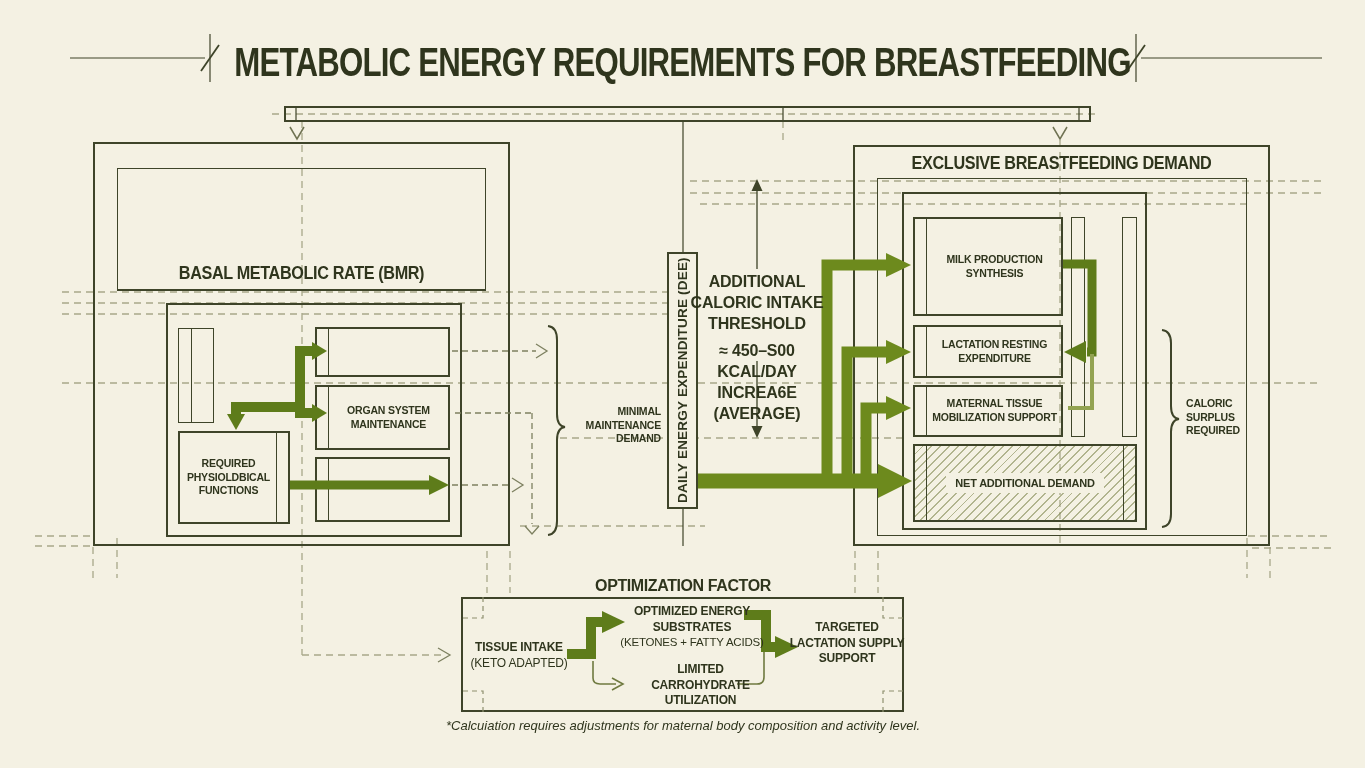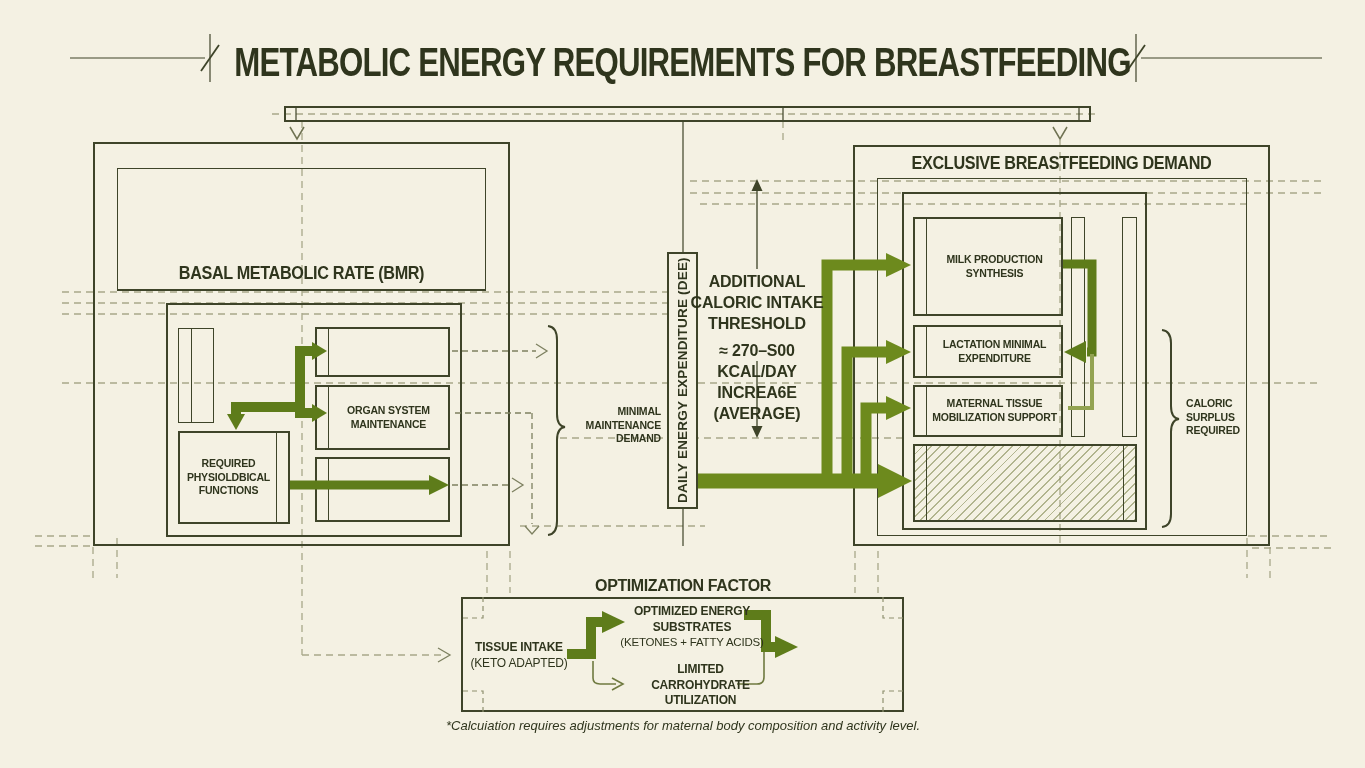--- a/index.html
+++ b/index.html
@@ -193,36 +193,40 @@
   <div class="lbl title">METABOLIC ENERGY REQUIREMENTS FOR BREASTFEEDING</div>
 
   <div class="lbl sect" style="left:93px;top:262px;width:417px;">BASAL METABOLIC RATE (BMR)</div>
   <div class="cell" style="left:327px;top:385px;width:123px;height:65px;font-size:10.5px;">ORGAN SYSTEM MAINTENANCE</div>
   <div class="cell" style="left:180px;top:431px;width:97px;height:93px;font-size:10.5px;">REQUIRED PHYSIOLDBICAL FUNCTIONS</div>
   <div class="lbl" style="left:569px;top:405px;width:92px;font-size:10.5px;text-align:right;">MINIMAL MAINTENANCE DEMAND</div>
 
   <div id="dee-box">DAILY ENERGY EXPENDITURE (DEE)</div>
   <div class="lbl" style="left:690px;top:272px;width:134px;font-size:16px;">
     <div>ADDITIONAL CALORIC INTAKE THRESHOLD</div>
-    <div style="margin-top:7px;">≈ 270–S00 KCAL/DAY</div>
+    <div style="margin-top:7px;">≈ 450–S00 KCAL/DAY</div>
     <div>INCREA6E</div>
     <div>(AVERAGE)</div>
   </div>
 
   <div class="lbl sect" style="left:853px;top:152px;width:417px;">EXCLUSIVE BREASTFEEDING DEMAND</div>
   <div class="cell" style="left:926px;top:217px;width:137px;height:99px;font-size:10.5px;border-radius:17px;">MILK PRODUCTION SYNTHESIS</div>
-  <div class="cell" style="left:926px;top:325px;width:137px;height:53px;font-size:10.5px;">LACTATION MINIMAL EXPENDITURE</div>
+  <div class="cell" style="left:926px;top:325px;width:137px;height:53px;font-size:10.5px;">LACTATION RESTING EXPENDITURE</div>
   <div class="cell" style="left:926px;top:385px;width:137px;height:52px;font-size:10.5px;">MATERNAL TISSUE MOBILIZATION SUPPORT</div>
+  <div class="cell" style="left:913px;top:444px;width:224px;height:78px;font-size:11px;">
+    <span class="net-label-patch">NET ADDITIONAL DEMAND</span>
+  </div>
   <div class="lbl" style="left:1186px;top:397px;width:72px;font-size:10.5px;text-align:left;">CALORIC SURPLUS REQUIRED</div>
 
   <div class="lbl" style="left:463px;top:576px;width:440px;font-size:16px;letter-spacing:-0.4px;">OPTIMIZATION FACTOR</div>
   <div class="lbl" style="left:468px;top:640px;width:102px;font-size:12px;">
     <div>TISSUE INTAKE</div>
     <div class="sub">(KETO ADAPTED)</div>
   </div>
   <div class="lbl" style="left:612px;top:604px;width:160px;font-size:12px;">
     <div>OPTIMIZED ENERGY SUBSTRATES</div>
     <div class="sub" style="font-size:11.5px;">(KETONES + FATTY ACIDS)</div>
   </div>
   <div class="lbl" style="left:628px;top:662px;width:145px;font-size:12px;">LIMITED CARROHYDRATE UTILIZATION</div>
+  <div class="lbl" style="left:788px;top:620px;width:118px;font-size:12px;">TARGETED LACTATION SUPPLY SUPPORT</div>
   <div class="lbl foot" style="left:383px;top:718px;width:600px;">*Calcuiation requires adjustments for maternal body composition and activity level.</div>
 
 </div>
 
 </body></html>

